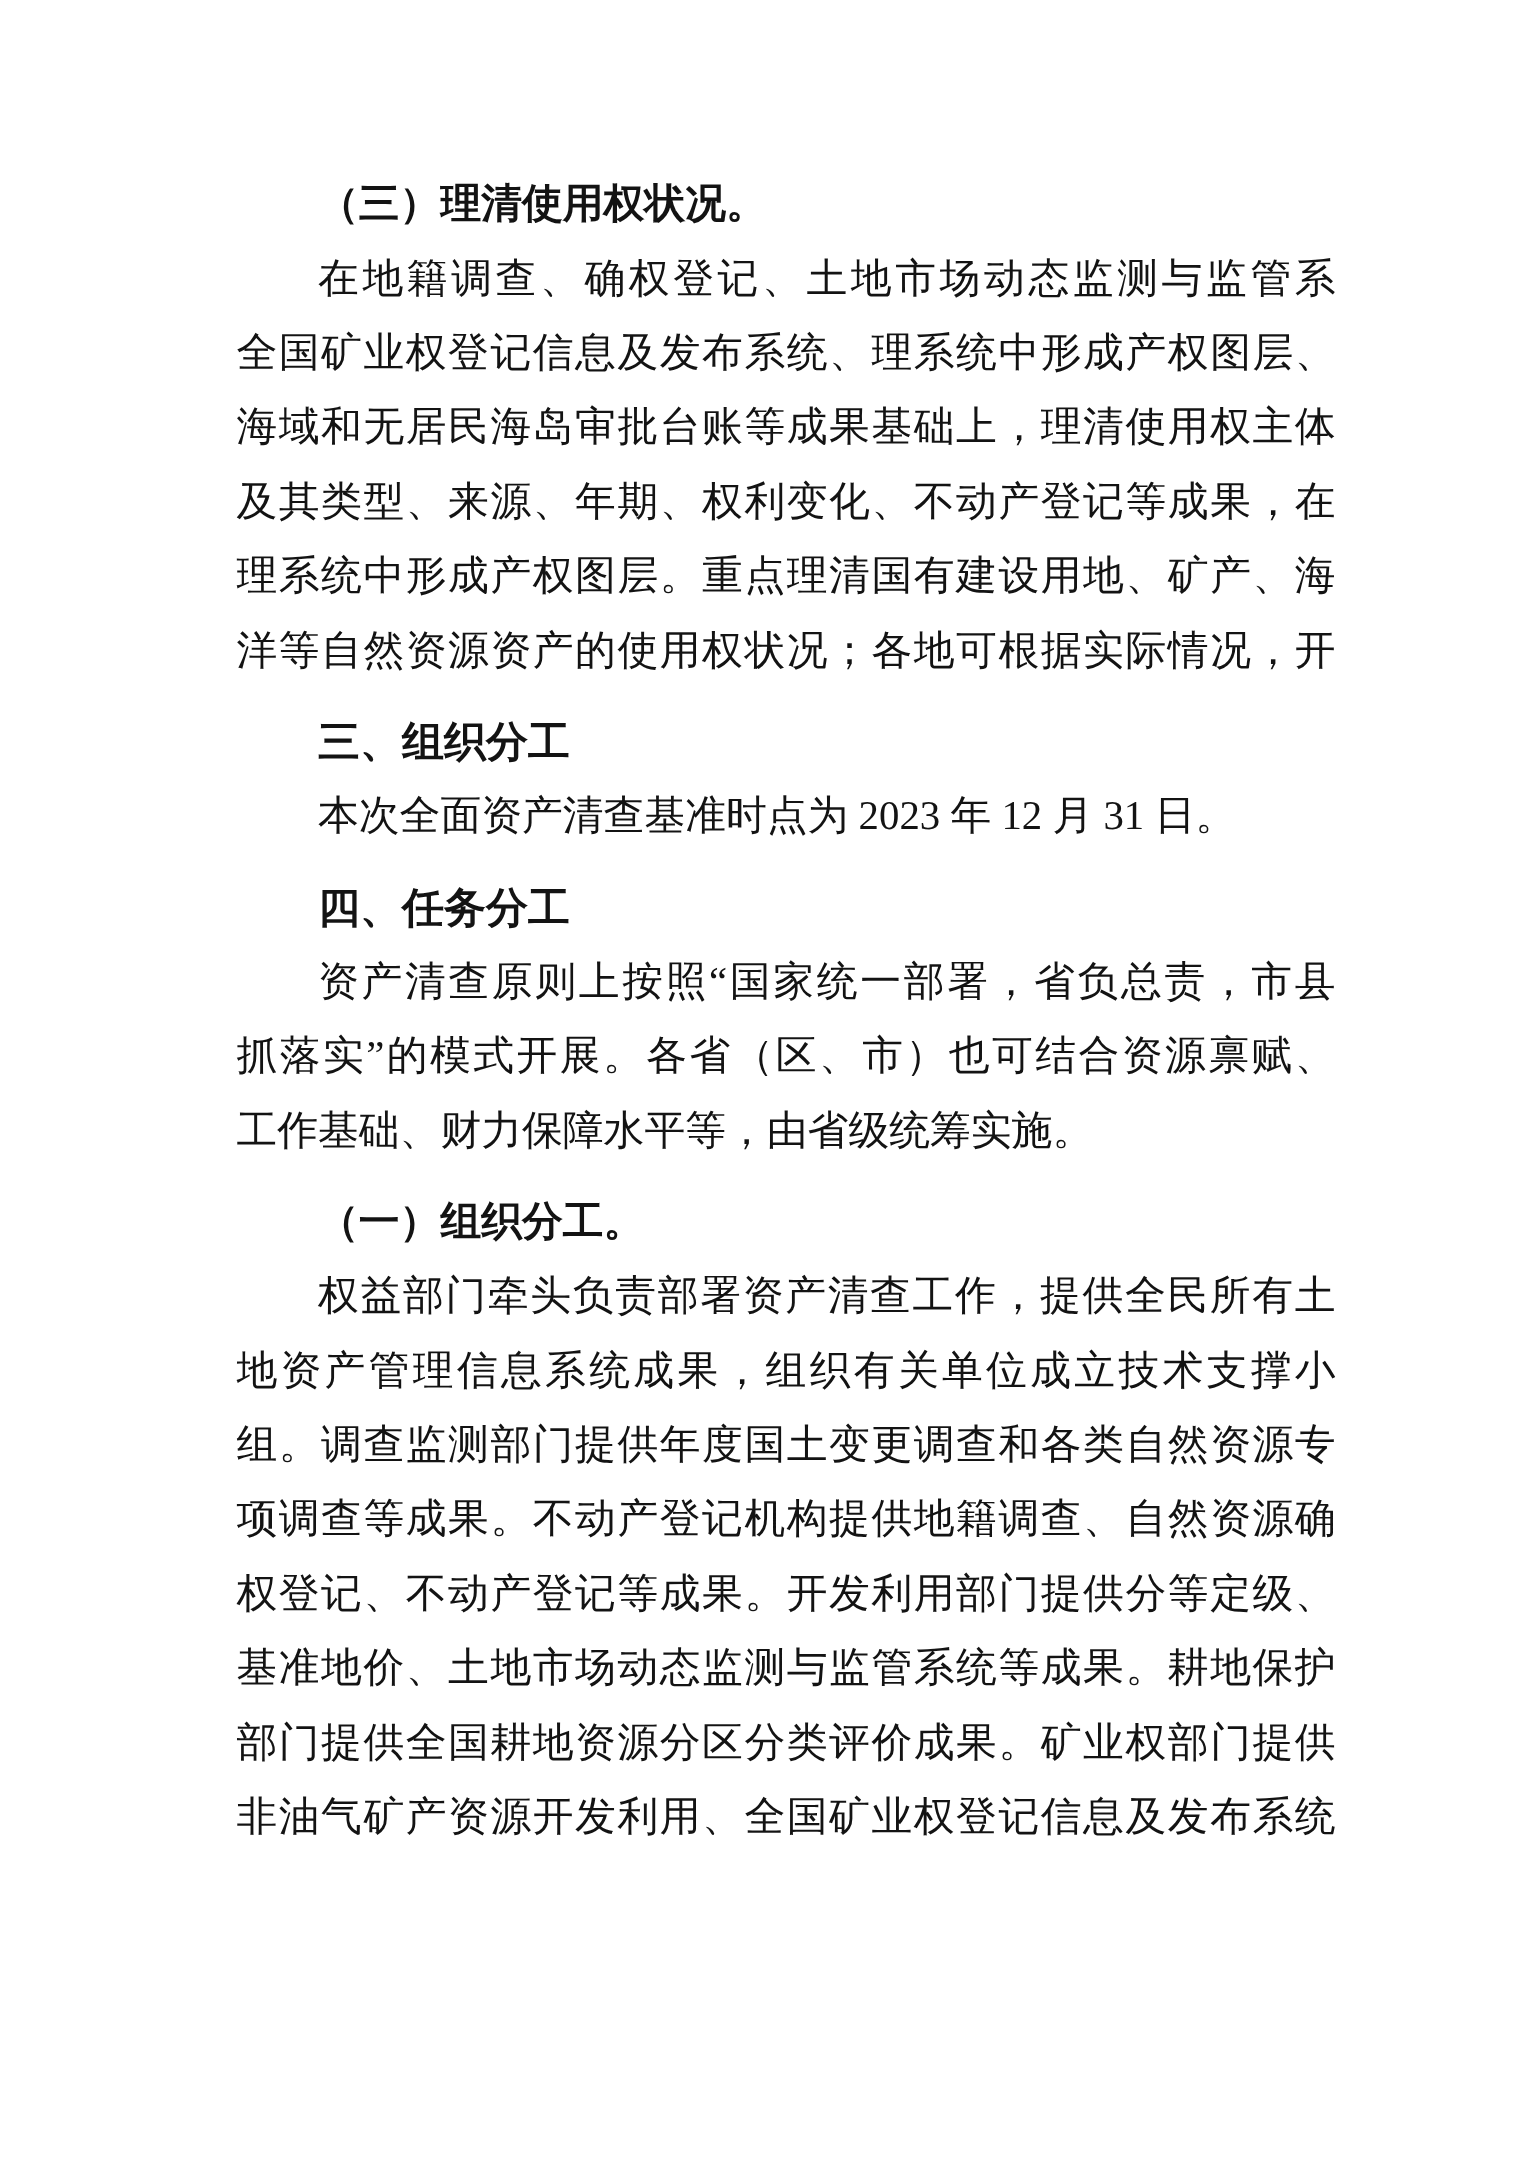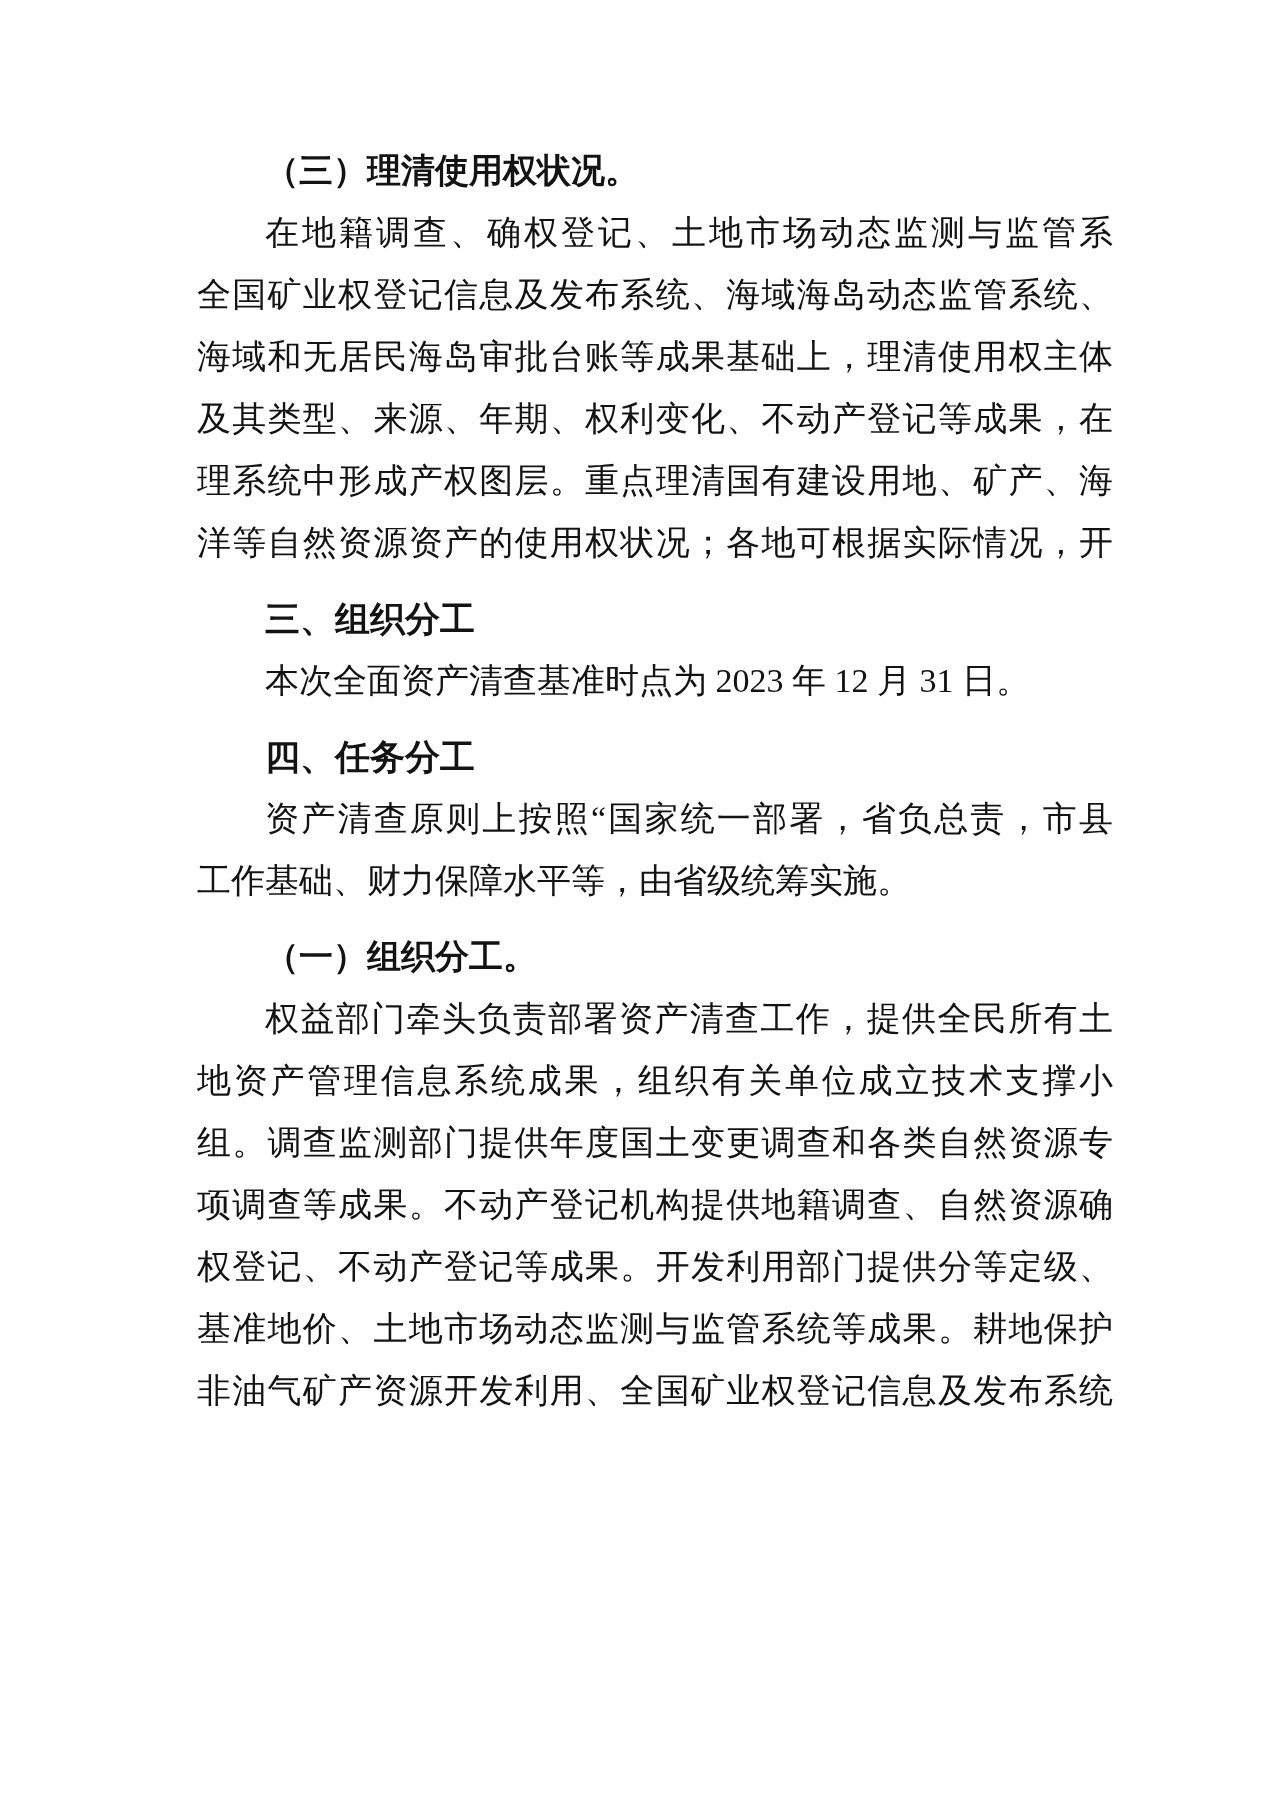--- a/index.html
+++ b/index.html
@@ -65,46 +65,48 @@
 </head>
 <body>
 
 <div class="page">
   <main class="content" id="document-content">
       <div class="block subheading-kai">
         <div class="line indent">（三）理清使用权状况。</div>
       </div>
       <div class="block paragraph">
         <div class="line full indent">在地籍调查、确权登记、土地市场动态监测与监管系统、</div>
-        <div class="line full">全国矿业权登记信息及发布系统、海域海岛动态监管系统、</div>
+        <div class="line full">全国矿业权登记信息及发布系统、理系统中形成产权图层、</div>
         <div class="line full">海域和无居民海岛审批台账等成果基础上，理清使用权主体</div>
         <div class="line full">及其类型、来源、年期、权利变化、不动产登记等成果，在管</div>
         <div class="line full">理系统中形成产权图层。重点理清国有建设用地、矿产、海</div>
         <div class="line full">洋等自然资源资产的使用权状况；各地可根据实际情况，开</div>
       </div>
       <div class="block heading-bold">
         <div class="line indent">三、组织分工</div>
       </div>
       <div class="block paragraph">
         <div class="line indent">本次全面资产清查基准时点为 2023 年 12 月 31 日。</div>
       </div>
       <div class="block heading-bold">
         <div class="line indent">四、任务分工</div>
       </div>
       <div class="block paragraph">
         <div class="line full indent">资产清查原则上按照“国家统一部署，省负总责，市县</div>
+        <div class="line full">抓落实”的模式开展。各省（区、市）也可结合资源禀赋、</div>
         <div class="line">工作基础、财力保障水平等，由省级统筹实施。</div>
       </div>
       <div class="block subheading-kai">
         <div class="line indent">（一）组织分工。</div>
       </div>
       <div class="block paragraph">
         <div class="line full indent">权益部门牵头负责部署资产清查工作，提供全民所有土</div>
         <div class="line full">地资产管理信息系统成果，组织有关单位成立技术支撑小</div>
         <div class="line full">组。调查监测部门提供年度国土变更调查和各类自然资源专</div>
         <div class="line full">项调查等成果。不动产登记机构提供地籍调查、自然资源确</div>
         <div class="line full">权登记、不动产登记等成果。开发利用部门提供分等定级、</div>
         <div class="line full">基准地价、土地市场动态监测与监管系统等成果。耕地保护</div>
+        <div class="line full">部门提供全国耕地资源分区分类评价成果。矿业权部门提供</div>
         <div class="line full">非油气矿产资源开发利用、全国矿业权登记信息及发布系统</div>
       </div>
     </main>
   <div class="footer">4</div>
 </div>
 
 </body></html>

